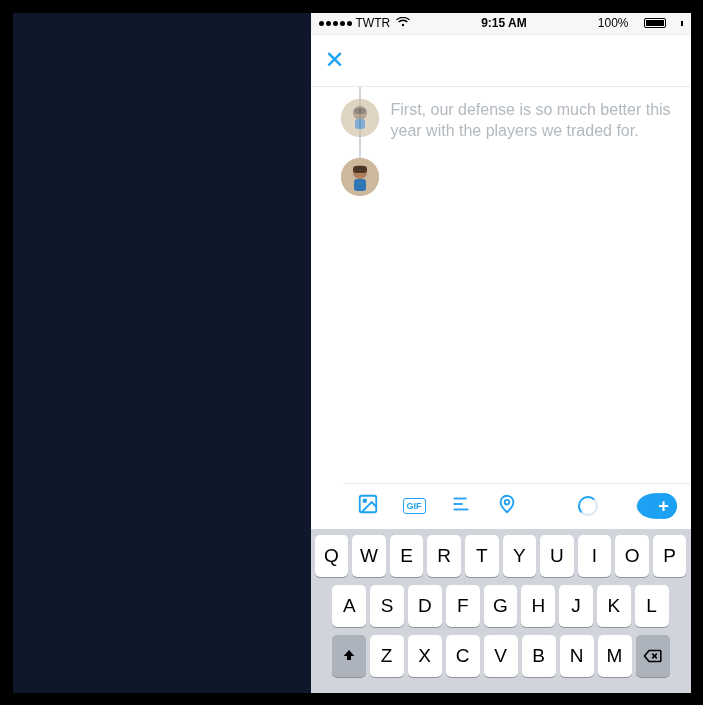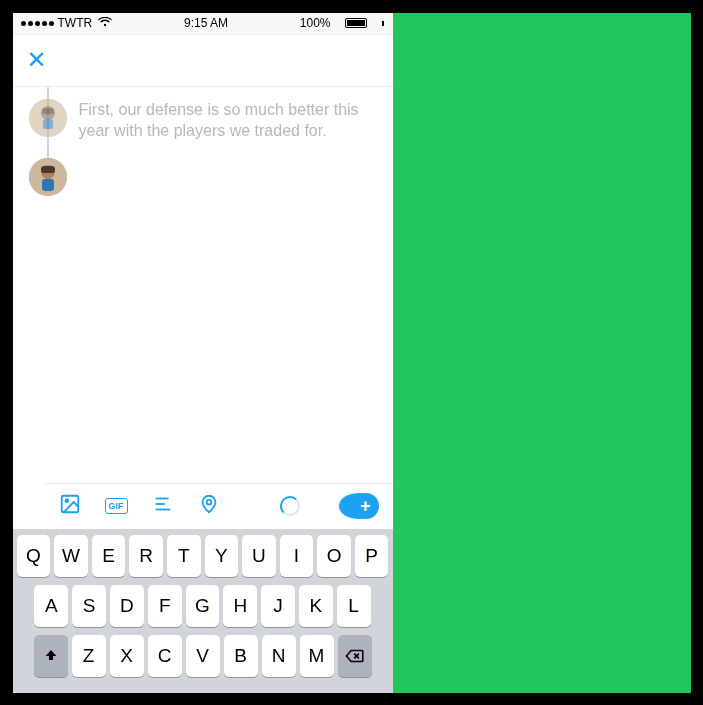--- a/index.html
+++ b/index.html
@@ -7,24 +7,24 @@
   body {
     font-family: -apple-system, "Helvetica Neue", Arial, sans-serif;
     background: #000;
     display: flex;
     align-items: center;
     justify-content: center;
   }
   .blue-frame {
     width: 678px;
     height: 680px;
-    background: #22c55e;
+    background: #0f172a;
     display: flex;
     align-items: stretch;
-    justify-content: flex-start;
+    justify-content: flex-end;
   }
   .phone {
     width: 380px;
     background: #fff;
     position: relative;
     display: flex;
     flex-direction: column;
   }
   
   .status-bar {
@@ -65,20 +65,21 @@
     font-weight: 700;
     font-size: 16px;
     cursor: pointer;
   }
   
   .thread-area {
     flex: 1;
     overflow: hidden;
     padding: 4px 16px 0 16px;
     position: relative;
+    margin-left: 14px;
   }
   .entry {
     display: flex;
     position: relative;
     padding: 8px 0;
   }
   .rail {
     position: absolute;
     left: 18px;
     top: 0;
@@ -190,21 +191,21 @@
             <span class="sd"></span>
             <span class="sd"></span>
         </div>
         <span>TWTR</span>
         <span class="wifi">
           <svg width="14" height="10" viewBox="0 0 14 10">
               <path d="M7 9.2a1.2 1.2 0 100-2.4 1.2 1.2 0 000 2.4zM3.2 5.6a5.4 5.4 0 017.6 0l1.1-1.1a7 7 0 00-9.8 0l1.1 1.1zM.9 3.3a9 9 0 0112.2 0L14 2.4a10.6 10.6 0 00-14 0l.9.9z" fill="#000"></path>
             </svg>
         </span>
       </div>
-      <div style="font-weight:400">9:15 AM</div>
+      <div style="font-weight:700">9:15 AM</div>
       <div class="battery">
         <span>100%</span>
         <span class="batt-shell">
             <span class="batt-fill"></span>
           </span>
         <span class="batt-tip"></span>
       </div>
     </div>
 
     <div class="nav-bar">

